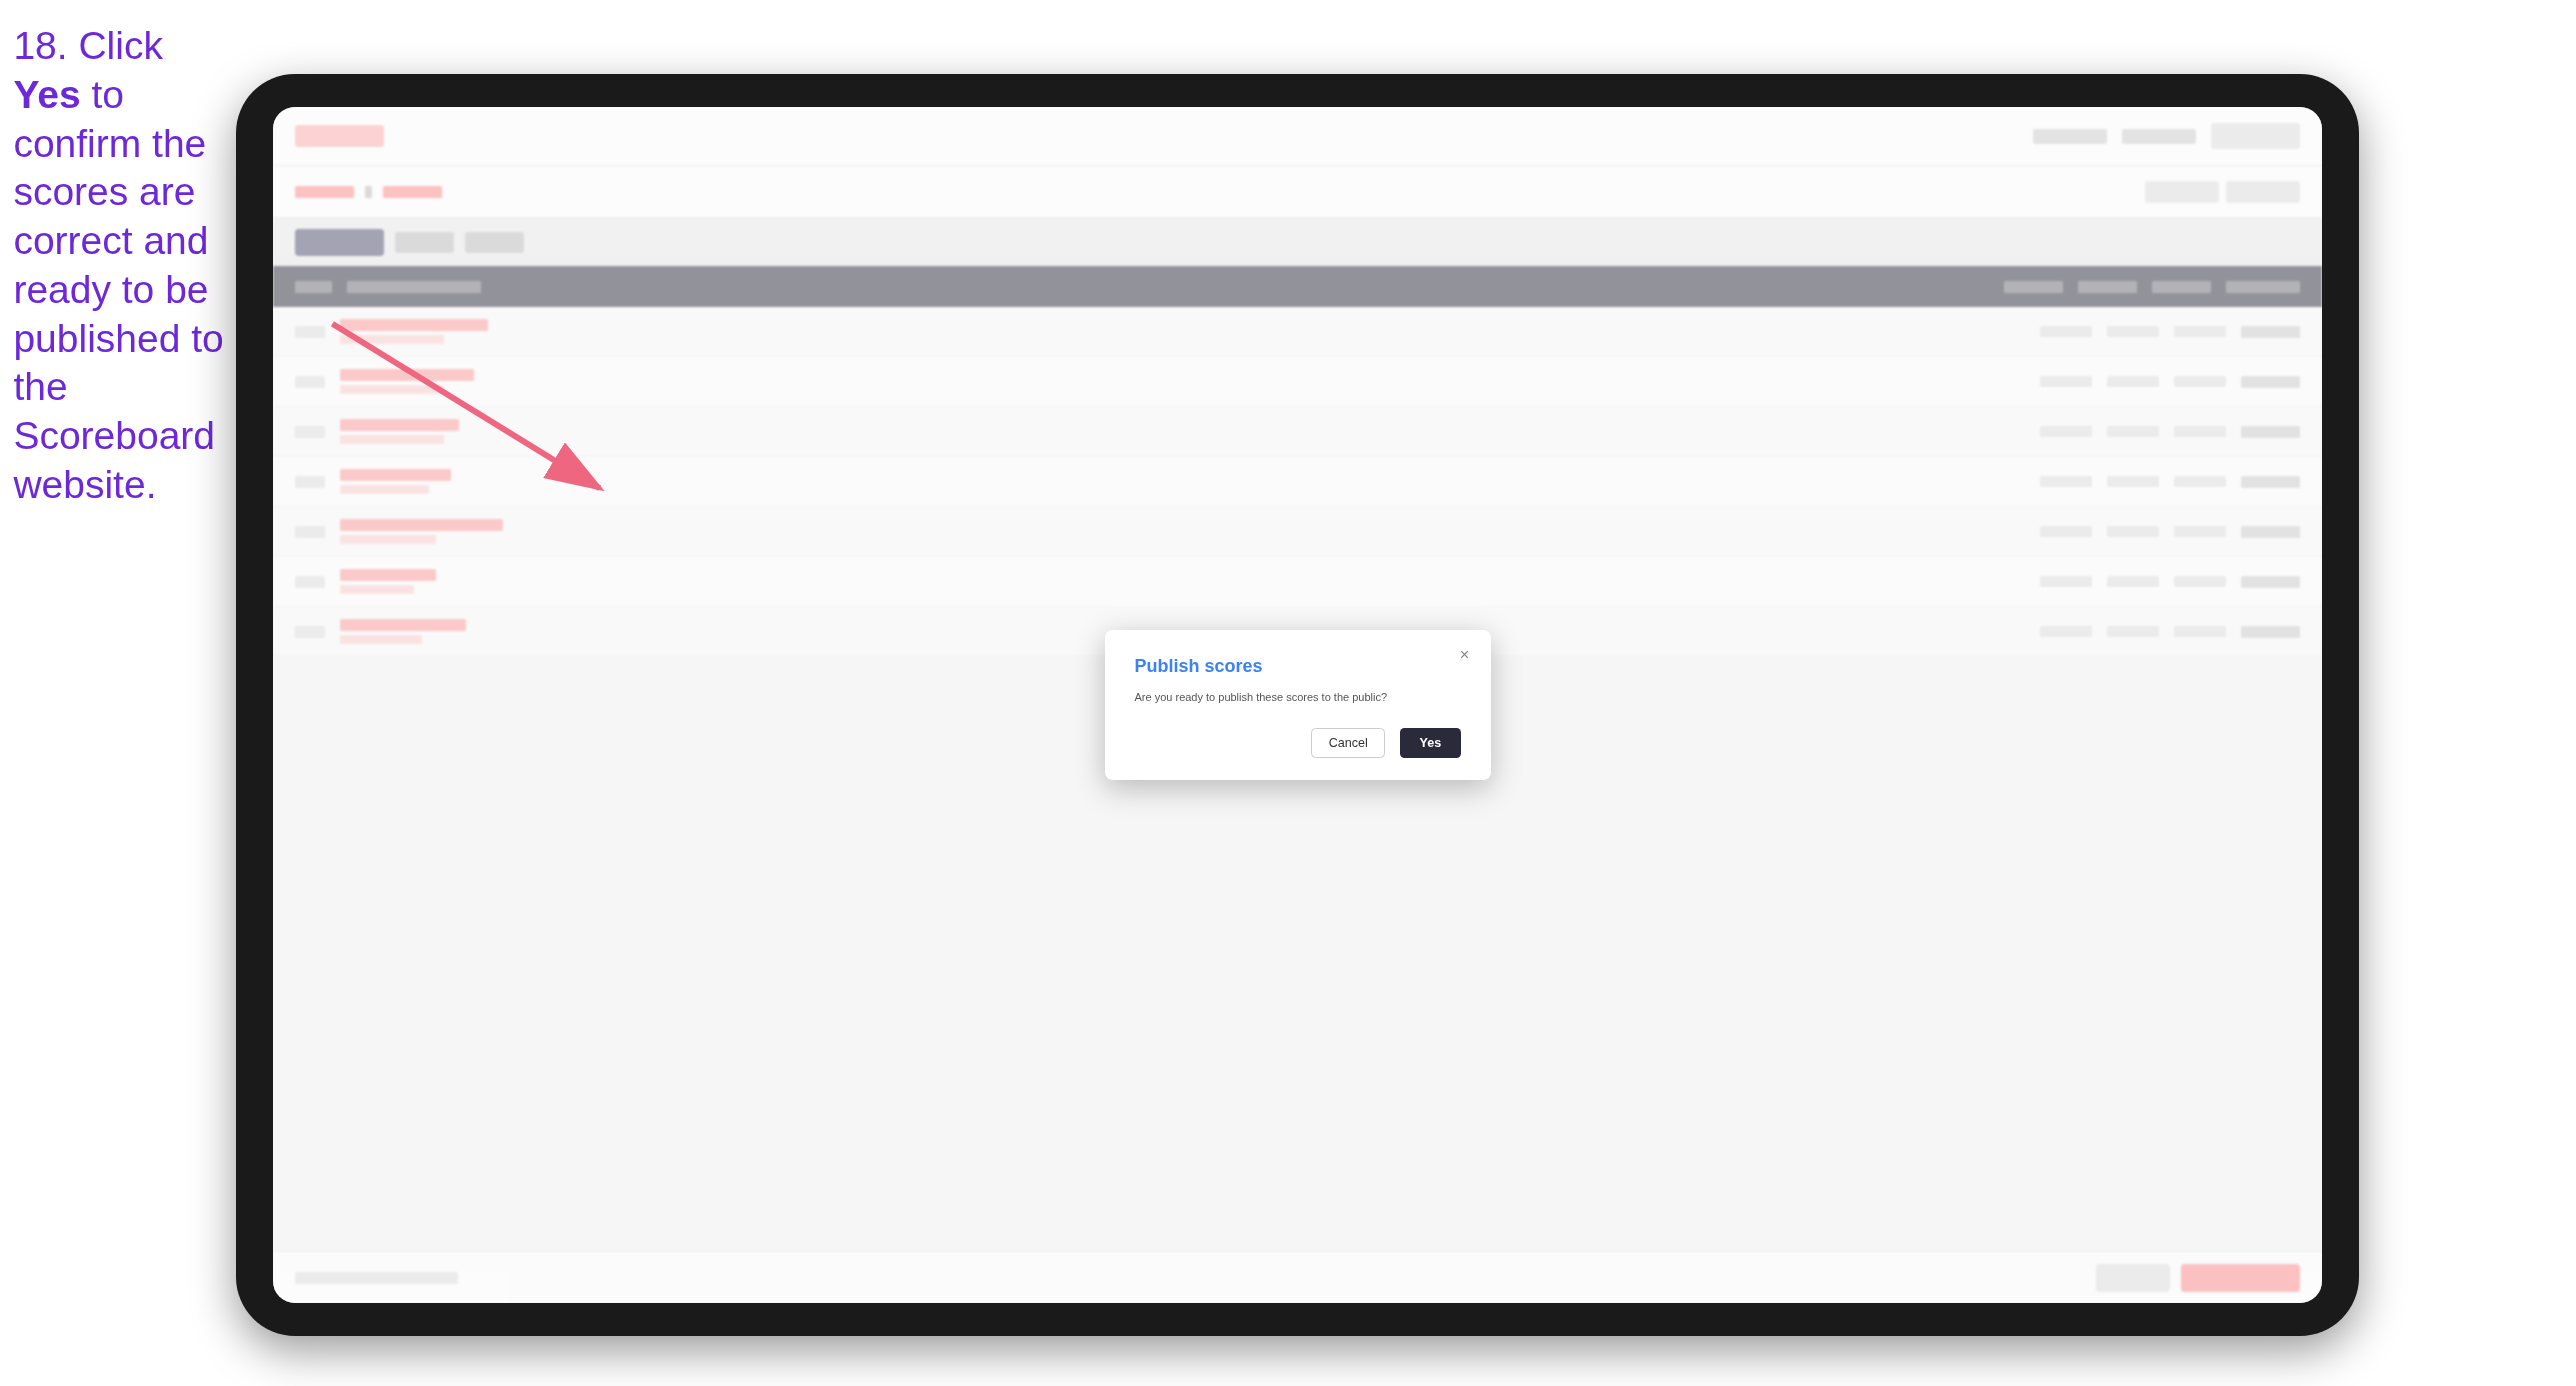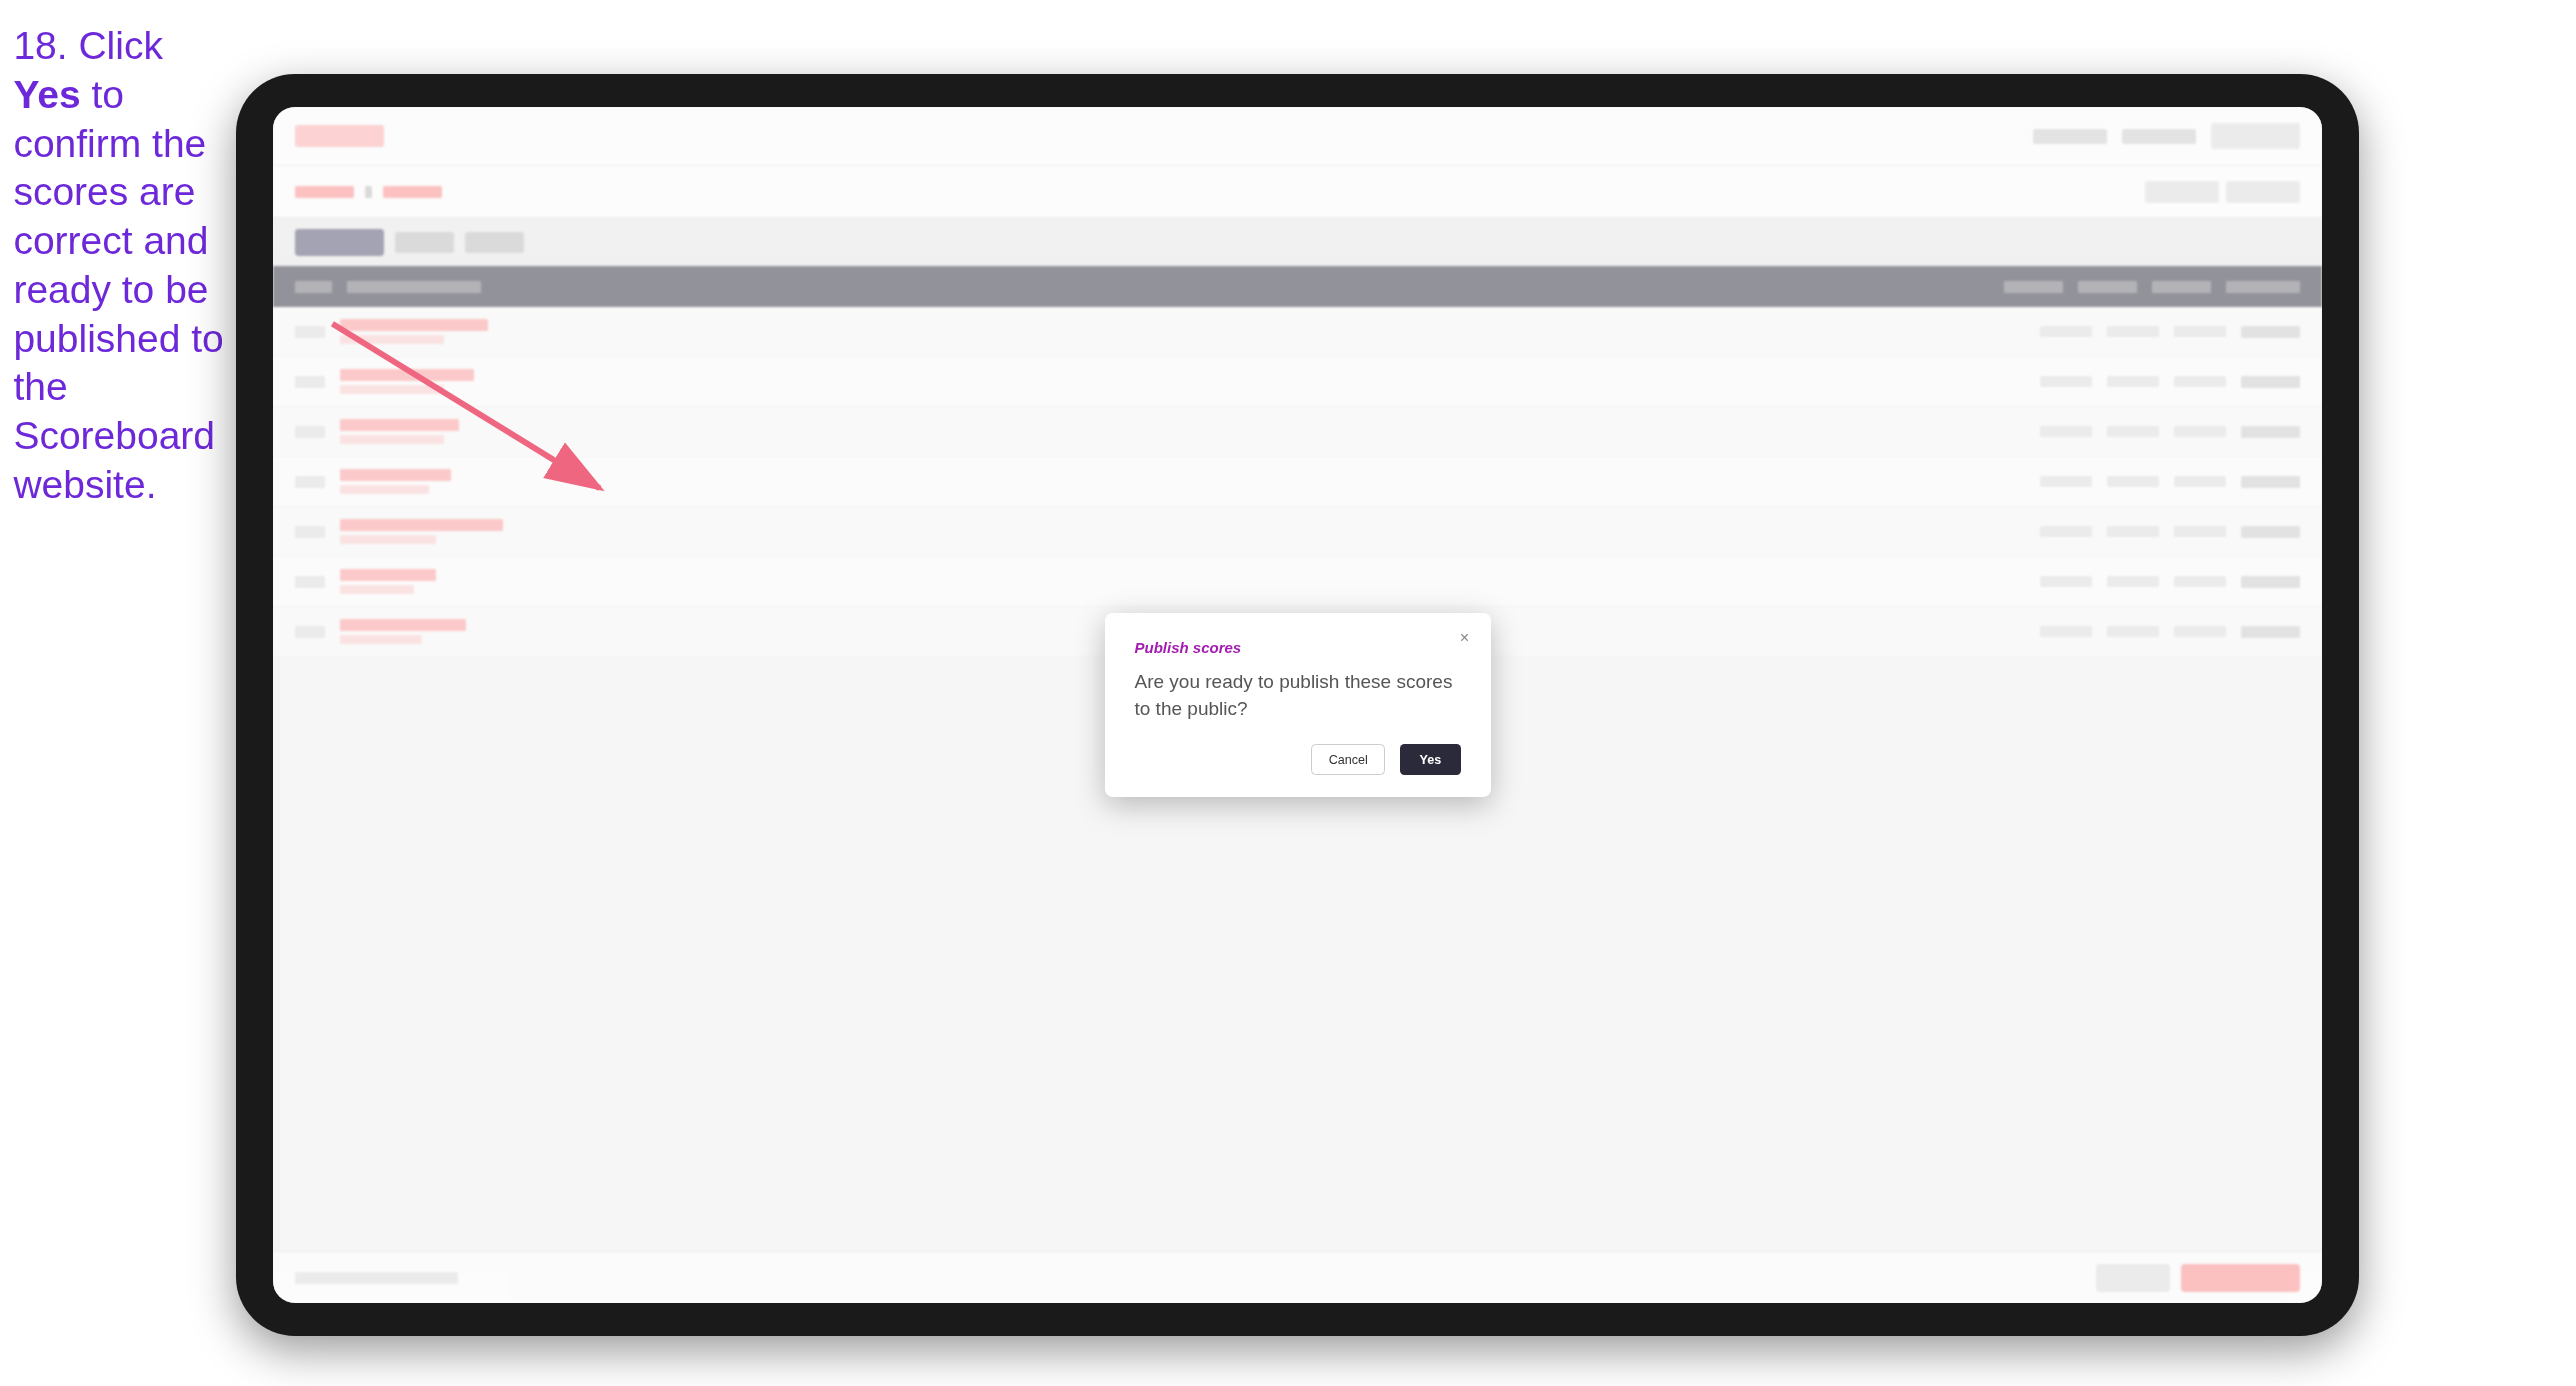--- a/index.html
+++ b/index.html
@@ -279,29 +279,28 @@
       height: 22px;
       display: flex;
       align-items: center;
       justify-content: center;
       cursor: pointer;
       color: #888;
       font-size: 16.3px;
     }
 
     .modal-title {
-      font-size: 15px;
+      font-size: 18px;
       font-weight: 600;
-      color: #a21caf;
+      color: #3b82f6;
       margin-bottom: 13.4px;
-      font-style: italic;
     }
 
     .modal-body {
-      font-size: 19px;
+      font-size: 11px;
       color: #555555;
       margin-bottom: 22px;
       line-height: 1.4;
     }
 
     .modal-footer {
       display: flex;
       justify-content: flex-end;
       gap: 15px;
     }

